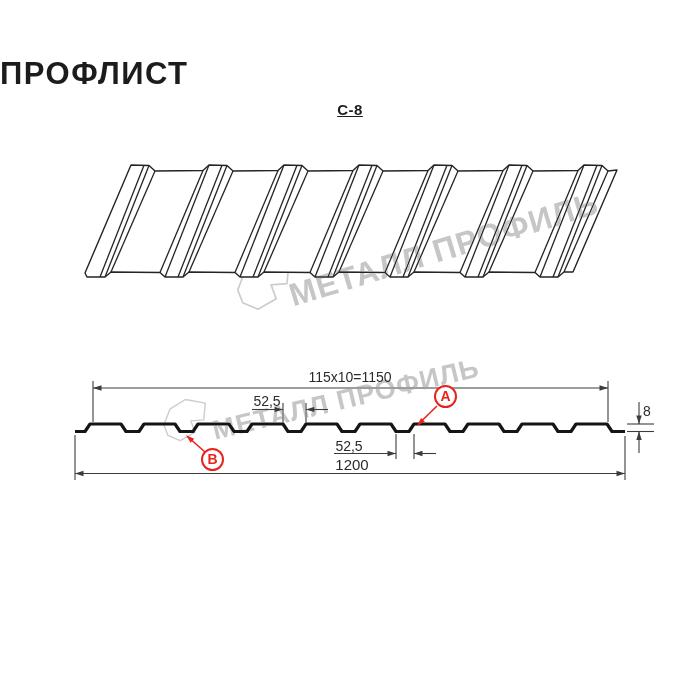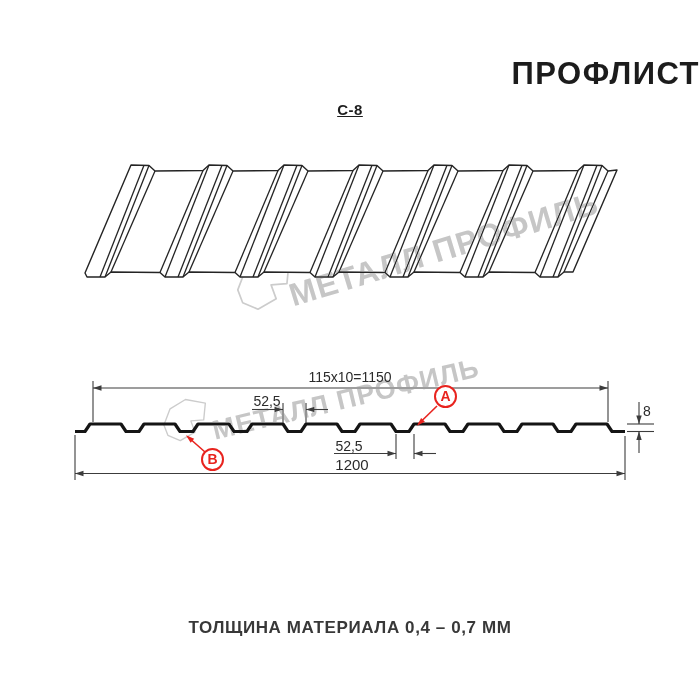--- a/index.html
+++ b/index.html
@@ -1,19 +1,19 @@
 <!DOCTYPE html>
 <html><head>
 <meta charset="utf-8">
 <style>
   html,body{margin:0;padding:0;background:#fff;}
   .canvas{position:relative;width:700px;height:700px;background:#fff;overflow:hidden;
           font-family:"Liberation Sans",sans-serif;isolation:isolate;}
   svg#draw{position:absolute;left:0;top:0;width:700px;height:700px;z-index:1;}
-  .title{position:absolute;left:0;top:56px;width:700px;margin:0;text-align:right;
+  .title{position:absolute;left:0;top:56px;width:700px;margin:0;text-align:left;
          font-size:31px;font-weight:700;letter-spacing:1.5px;color:#1c1c1c;z-index:2;}
   .subtitle{position:absolute;left:0;top:101px;width:700px;text-align:center;
             font-size:15px;font-weight:700;letter-spacing:.5px;color:#1c1c1c;z-index:2;text-decoration:underline;}
   .wm{position:absolute;white-space:nowrap;font-weight:700;color:#c6c6c6;
       mix-blend-mode:darken;transform-origin:0 50%;z-index:3;}
   .wm1{left:290px;top:276px;font-size:32px;letter-spacing:1px;line-height:40px;transform:rotate(-17deg);}
   .wm2{left:213px;top:413px;font-size:27px;letter-spacing:1px;line-height:36px;transform:rotate(-13.5deg);}
   .dim{position:absolute;color:#2b2b2b;font-size:14px;text-align:center;z-index:4;line-height:1.05;}
   .dim-1150{left:280px;top:370px;width:140px;text-align:center;}
   .dim-52t{left:249px;top:394px;width:36px;}
@@ -112,14 +112,13 @@
 
   <div class="dim dim-1150">115x10=1150</div>
   <div class="dim dim-52t">52,5</div>
   <div class="dim dim-52b">52,5</div>
   <div class="dim dim-1200">1200</div>
   <div class="dim dim-8">8</div>
 
   <div class="badge badge-a">A</div>
   <div class="badge badge-b">B</div>
 
-  <div class="footer">ТОЛЩИНА МАТЕРИАЛА 0,4 – 0,7 ММ</div>
 </div>
 
 </body></html>

